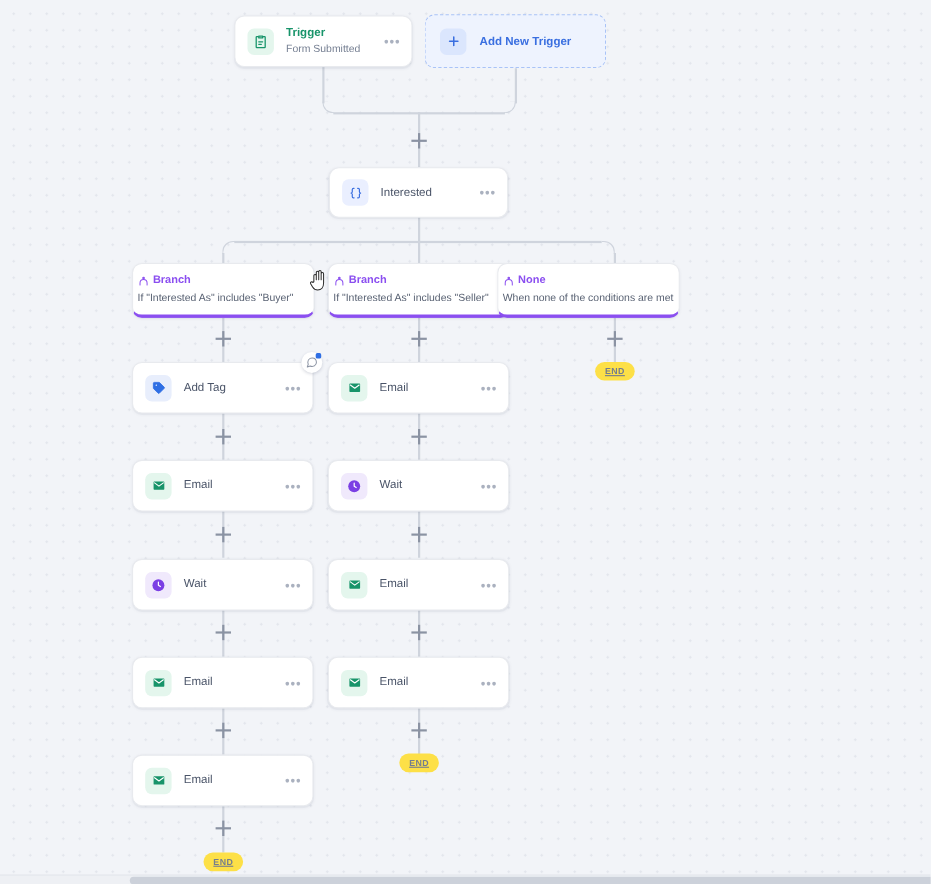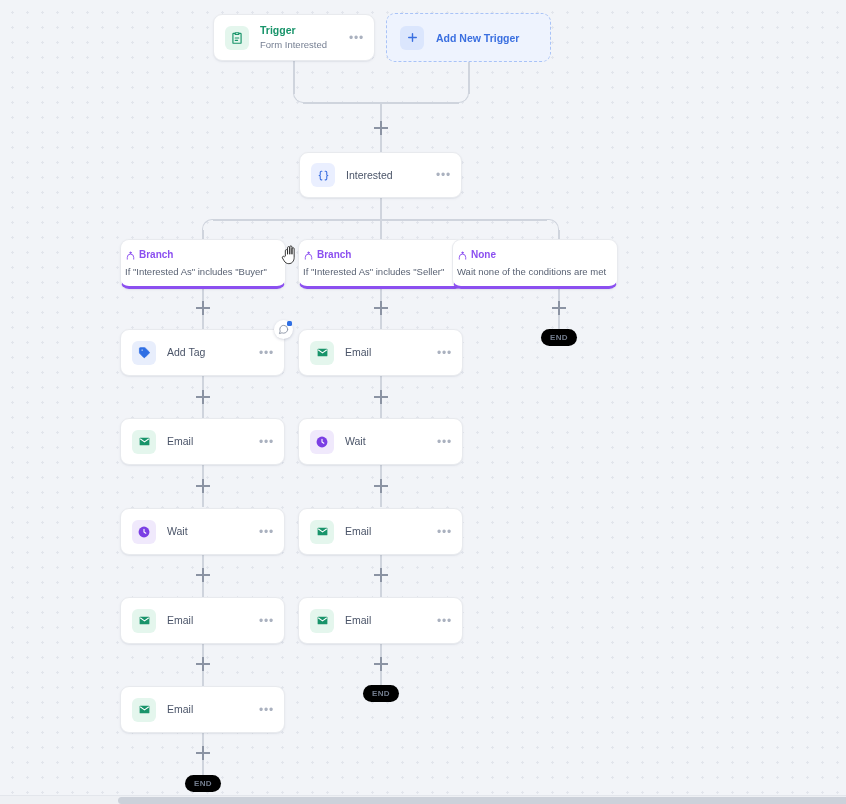--- a/index.html
+++ b/index.html
@@ -187,30 +187,31 @@
     font-size: 9.5px;
     color: #596273;
     margin-top: 5px;
     white-space: nowrap;
   }
 
   
   .end-pill {
     position: absolute;
     width: 36px; height: 17px;
-    background: #000000;
+    background: #fde047;
     border-radius: 9px;
     display: flex;
     align-items: center;
     justify-content: center;
     font-size: 8px;
     font-weight: bold;
     color: #737d8e;
     letter-spacing: 0.4px;
     cursor: pointer;
+    text-decoration: underline;
   }
 
   
   #comment-badge {
     position: absolute;
     left: 274px; top: 320px;
     width: 19px; height: 19px;
     background: #ffffff;
     border-radius: 50%;
     box-shadow: 0 1px 3px rgba(22,33,74,0.18);
@@ -299,21 +300,21 @@
     <div class="card node" id="trigger-node">
       <div class="icon-box ic-green">
         <svg width="14" height="14" viewBox="0 0 24 24" fill="none" stroke="#18946a" stroke-width="2" stroke-linecap="round" stroke-linejoin="round">
           <path d="M9 3h6v3H9z"></path>
           <path d="M16 4h2a1 1 0 0 1 1 1v15a1 1 0 0 1-1 1H6a1 1 0 0 1-1-1V5a1 1 0 0 1 1-1h2"></path>
           <path d="M9 12h6M9 16h4"></path>
         </svg>
       </div>
       <div class="labels">
         <div class="title green">Trigger</div>
-        <div class="subtitle">Form Interested</div>
+        <div class="subtitle">Form Submitted</div>
       </div>
       <div class="dots">•••</div>
     </div>
 
     <div id="add-new-trigger">
       <div class="plus-box">
         <svg width="13" height="13" viewBox="0 0 24 24" fill="none" stroke="#3a6fe0" stroke-width="2.6" stroke-linecap="round">
           <path d="M12 5v14M5 12h14"></path>
         </svg>
       </div>
@@ -356,21 +357,21 @@
     </div>
 
     <div class="card branch" style="left:452px; top:239px;">
       <div class="b-head">
         <svg width="11" height="11" viewBox="0 0 24 24" fill="none" stroke="#8b4ff0" stroke-width="2" stroke-linecap="round" stroke-linejoin="round">
           <path d="M5 20v-4a7 7 0 0 1 14 0v4"></path>
           <circle cx="12" cy="6" r="1.6" fill="#8b4ff0"></circle>
         </svg>
         <span class="b-name">None</span>
       </div>
-      <div class="b-desc">Wait none of the conditions are met</div>
+      <div class="b-desc">When none of the conditions are met</div>
     </div>
 
     <div class="card node" style="left:120px; top:329px;">
       <div class="icon-box ic-blue">
         <svg width="13" height="13" viewBox="0 0 24 24" fill="#2f6fe4" stroke="#2f6fe4" stroke-width="1.4" stroke-linejoin="round">
           <path d="M20.6 13.2 12.8 21a1.6 1.6 0 0 1-2.3 0l-7.4-7.4a1.6 1.6 0 0 1-.47-1.13V4.6A1.6 1.6 0 0 1 4.2 3h7.9c.42 0 .83.17 1.13.47l7.4 7.4a1.6 1.6 0 0 1-.03 2.33Z"></path>
           <circle cx="7.6" cy="7.6" r="1.25" fill="#ffffff" stroke="none"></circle>
         </svg>
       </div>
       <div class="labels">

